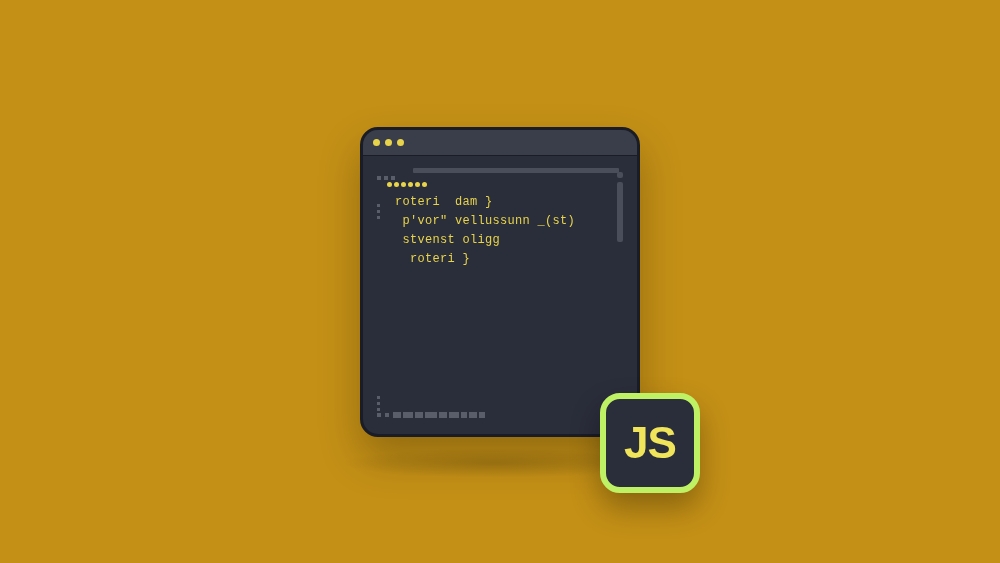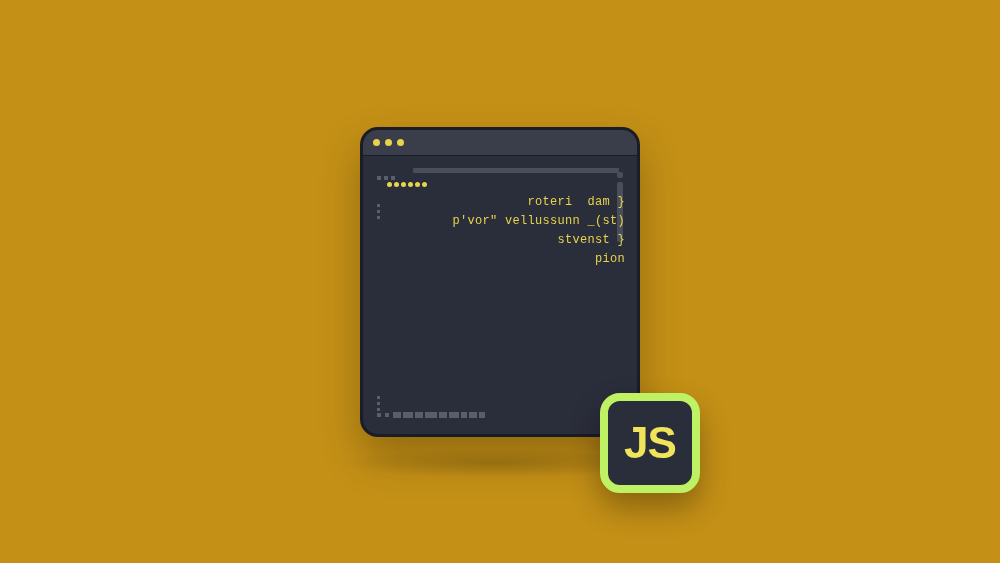--- a/index.html
+++ b/index.html
@@ -95,21 +95,20 @@
       background: #4a4d5a;
       border-radius: 2px;
     }
     .code {
       font-size: 12px;
       color: #e8d44a;
       line-height: 1.6;
       margin-left: 20px;
       font-weight: 500;
       letter-spacing: 0.3px;
-      text-align: right;
     }
     .code-line { white-space: pre; }
     .bottombar {
       position: absolute;
       bottom: 16px;
       left: 14px;
       display: flex;
       gap: 2px;
     }
     .bottombar .seg {
@@ -134,21 +133,21 @@
       width: 3px;
       height: 3px;
       background: #5a5d6a;
     }
     .js-badge {
       position: absolute;
       width: 100px;
       height: 100px;
       background: #2a2d3a;
       border-radius: 20px;
-      border: 8px solid #bef264;
+      border: 6px solid #bef264;
       display: flex;
       align-items: center;
       justify-content: center;
       bottom: 70px;
       right: 300px;
       box-shadow: 0 15px 30px rgba(0,0,0,0.3);
     }
     .js-text {
       font-family: Arial, sans-serif;
       font-size: 44px;
@@ -202,22 +201,22 @@
       <div class="yd"></div>
         <div class="yd"></div>
         <div class="yd"></div>
         <div class="yd"></div>
         <div class="yd"></div>
         <div class="yd"></div>
     </div>
     <div class="code">
       <div class="code-line">roteri  dam }</div>
       <div class="code-line"> p'vor" vellussunn _(st)</div>
-      <div class="code-line">  stvenst }</div>
-      <div class="code-line">pion</div>
+      <div class="code-line"> stvenst oligg</div>
+      <div class="code-line">  roteri }</div>
     </div>
   </div>
 
   <div class="bottombar">
     <div class="dot2"></div>
       <div class="dot2"></div>
     <div class="seg" style="width:8px"></div>
     <div class="seg" style="width:10px"></div>
     <div class="seg" style="width:8px"></div>
     <div class="seg" style="width:12px"></div>

